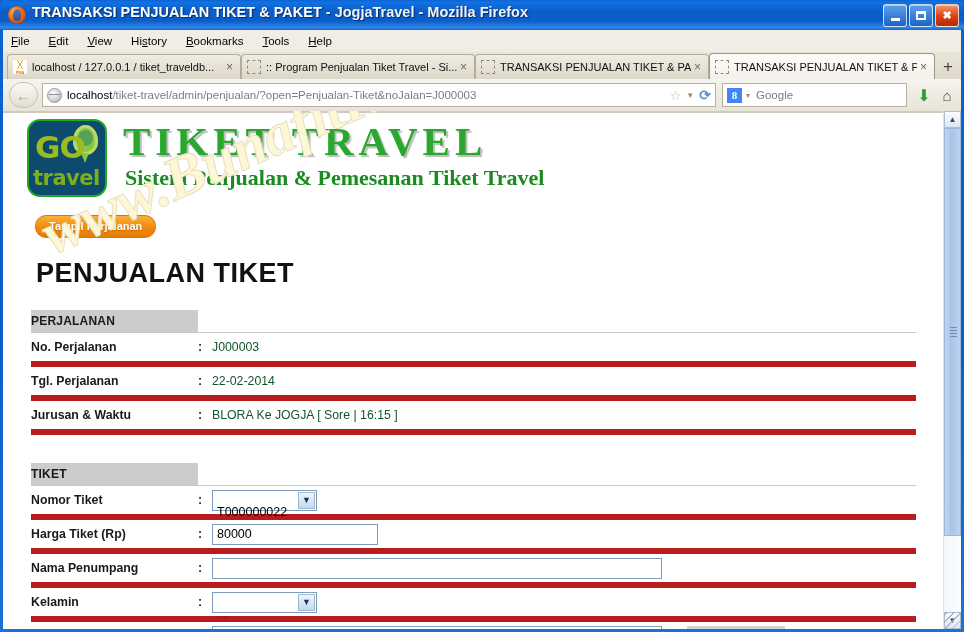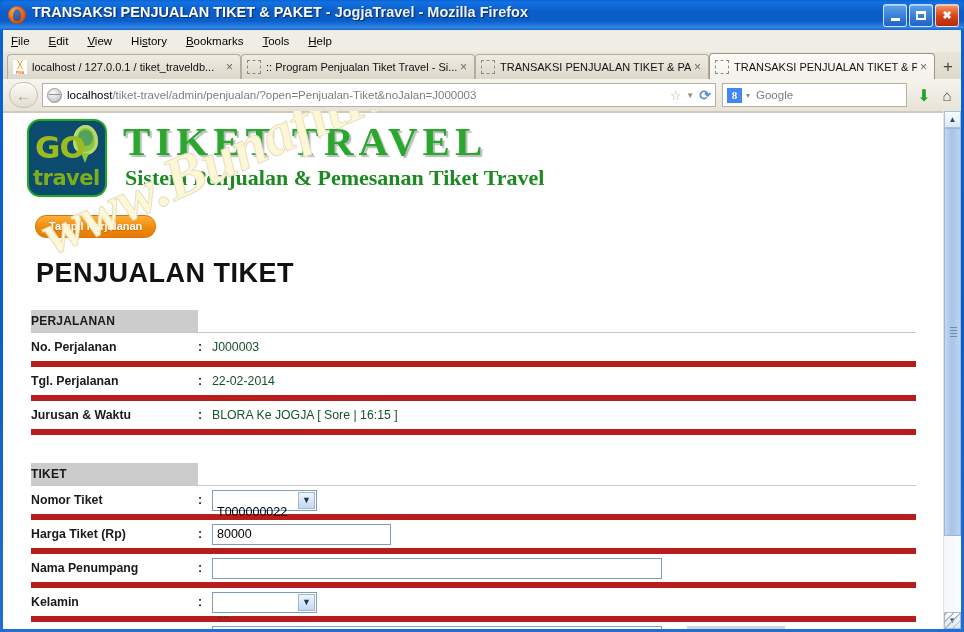--- a/index.html
+++ b/index.html
@@ -252,21 +252,21 @@
   }
   .sel.nomor { width:105px; }
   .sel.kelamin { width:105px; }
   .sel.kelamin .selval { color:#333; font-size:11px; }
   .txt {
     display:inline-block; height:21px; box-sizing:border-box;
     border:1px solid #7f9db9; background:#fff; font-size:12.5px; color:#000;
     padding: 2px 0 0 4px; vertical-align:middle;
     font-family:"Liberation Sans", sans-serif;
   }
-  .txt.harga { width:179px; }
+  .txt.harga { width:166px; }
   .txt.nama  { width:450px; }
   .txt.tujuan{ width:450px; }
   .btn-simpan {
     display:inline-block; padding:3px 14px; font-size:12.5px; color:#000;
     background: linear-gradient(to bottom,#fcfcfc,#e8e8e8);
     border:1px solid #4a6e94; border-radius:3px;
     box-shadow: inset 0 0 0 1px #fff;
     font-family:"Liberation Sans", sans-serif;
   }
 

